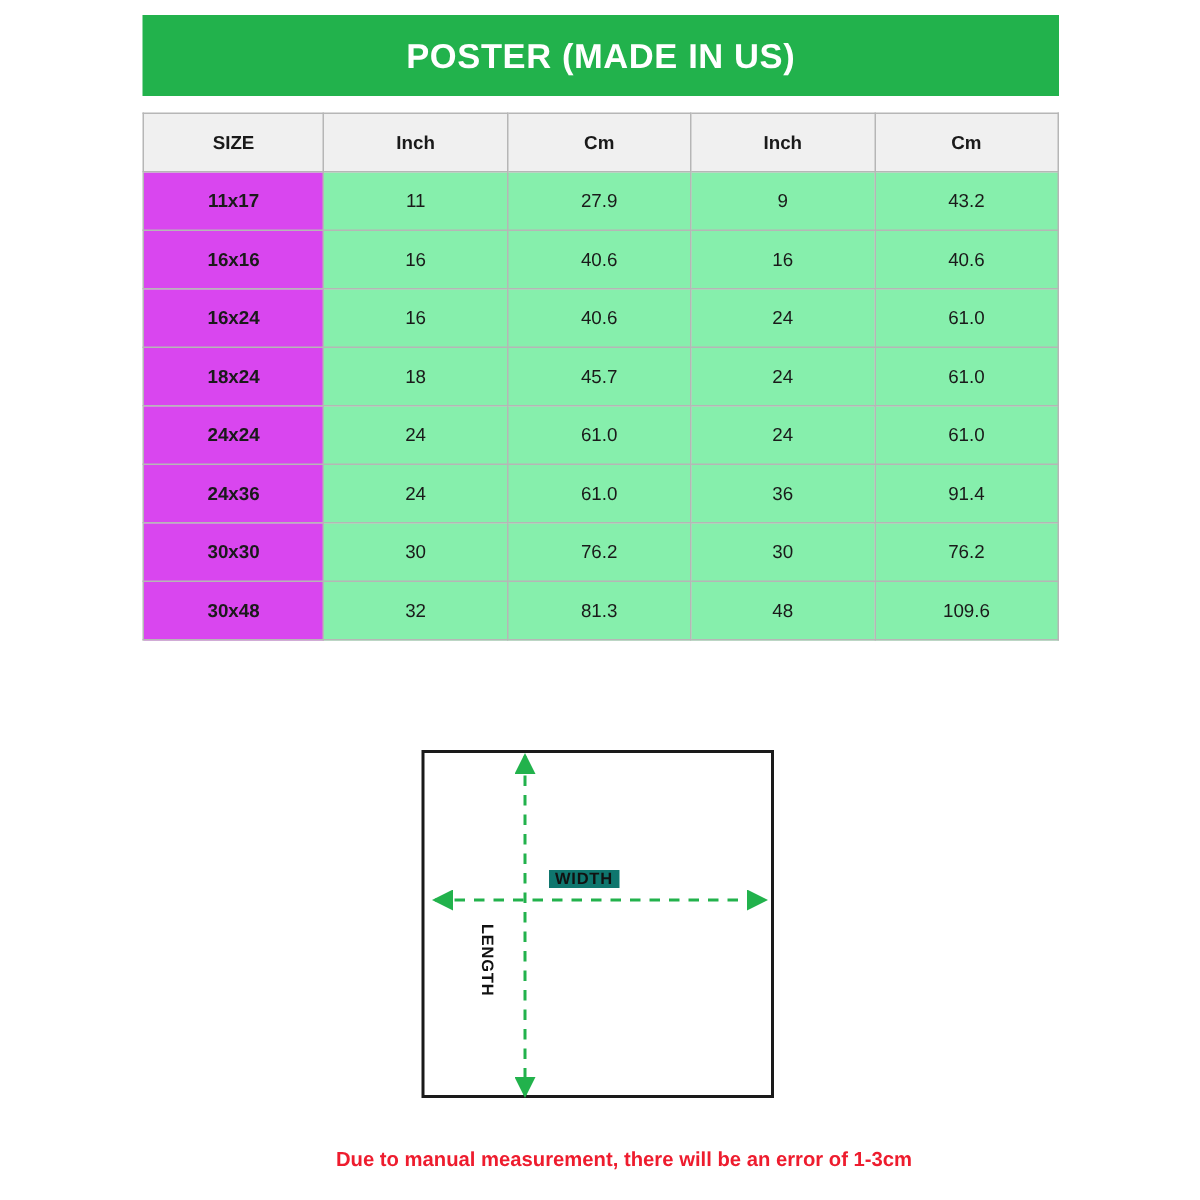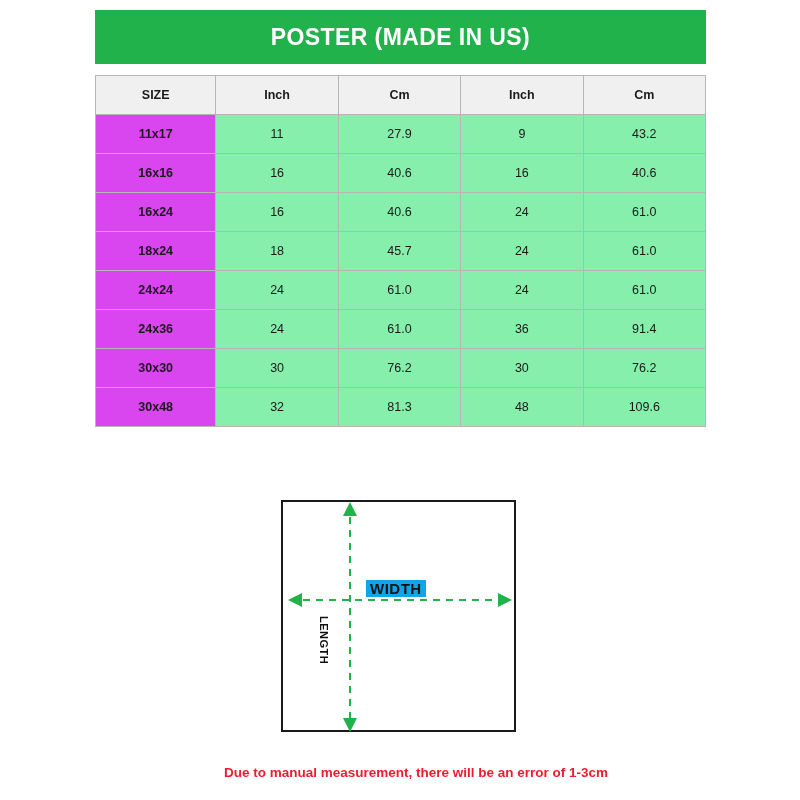--- a/index.html
+++ b/index.html
@@ -82,25 +82,25 @@
     width: 235px;
     height: 232px;
     border: 2px solid #1a1a1a;
     box-sizing: border-box;
     background: #ffffff;
   }
   .label-width {
     position: absolute;
     left: 366px;
     top: 580px;
-    font-size: 15px;
+    font-size: 11px;
     font-weight: bold;
     color: #111;
     letter-spacing: 0.5px;
-    background: #0ea5e9;
+    background: #0f766e;
     padding: 0 4px;
     text-align: right;
   }
   .label-length {
     position: absolute;
     left: 318px;
     top: 612px;
     font-size: 11px;
     font-weight: bold;
     color: #111;

